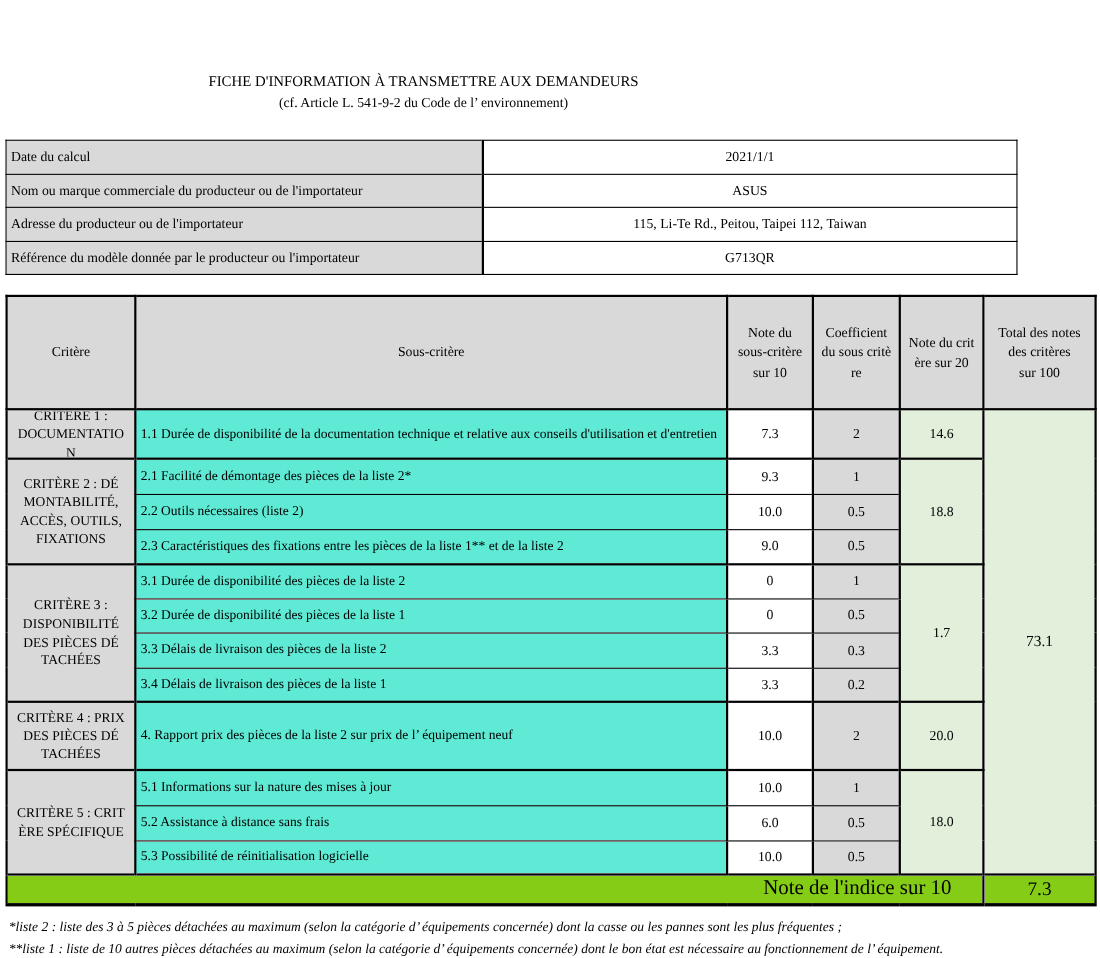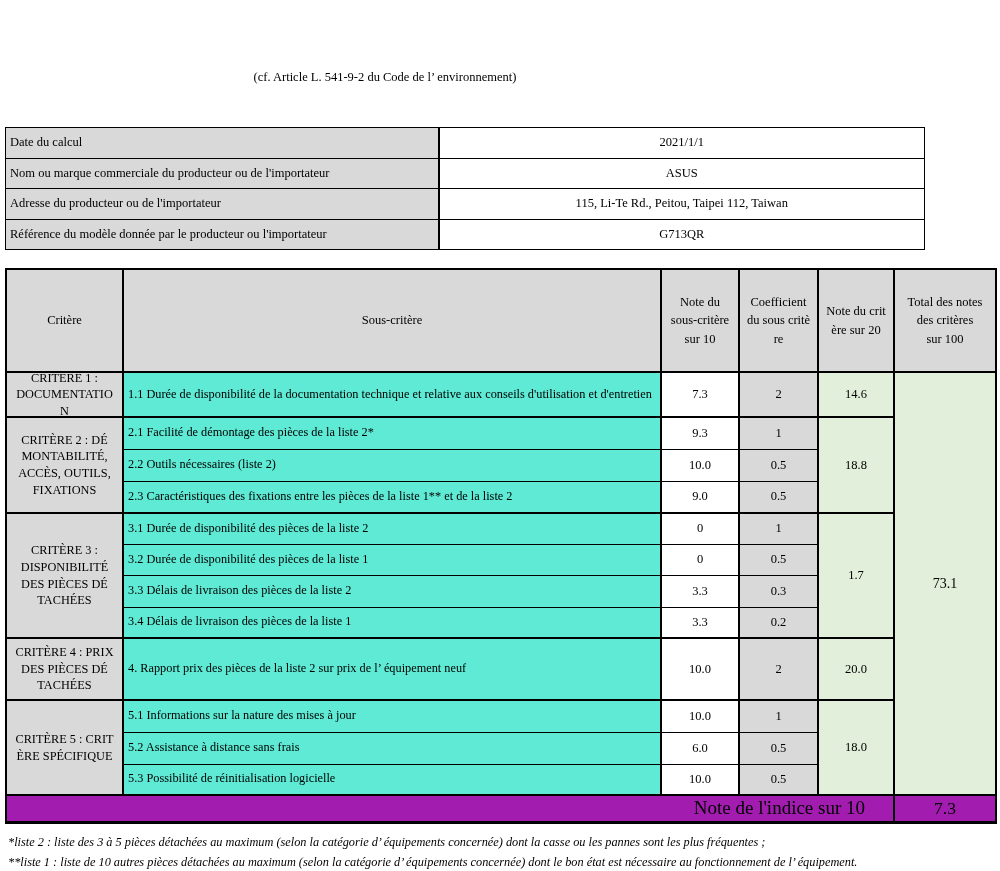--- a/index.html
+++ b/index.html
@@ -30,34 +30,35 @@
   .score-table tr.hdr>th{border-top-width:2px;border-bottom-width:2px;}
   .score-table th{background:#d9d9d9;font-weight:normal;font-size:12.5px;text-align:center;white-space:pre-line;line-height:1.45;}
   td.crit{background:#d9d9d9;text-align:center;font-size:12.3px;white-space:pre-line;line-height:1.35;vertical-align:middle;padding:0 2px;}
   td.crit .clip{height:41px;overflow:hidden;display:flex;align-items:center;justify-content:center;white-space:pre-line;}
   td.sub{background:#5eead4;text-align:left;font-size:12.3px;padding:1px 4px;line-height:1.3;vertical-align:middle;}
   td.n10{background:#fff;text-align:center;font-size:12.5px;}
   td.coef{background:#d9d9d9;text-align:center;font-size:12.5px;}
   td.n20{background:#e2efda;text-align:center;font-size:12.5px;}
   td.total{background:#e2efda;text-align:center;font-size:14px;}
   .h103{height:103px;}.h45{height:45px;}.h62{height:62px;border-radius:29px;}.h32{height:32px;}.h31{height:31px;}.h27{height:27px;}
-  tr.green-row td{background:#a21caf;border-top-width:2px;border-bottom-width:3px;}
+  tr.green-row td{background:#84cc16;border-top-width:2px;border-bottom-width:3px;}
   td.index-label{text-align:right;padding-right:28px;font-size:19px;}
   td.index-value{text-align:center;font-size:17.5px;}
 
   
   .footnotes{position:absolute;left:8px;top:832px;font-style:italic;font-size:12.3px;line-height:1.65;width:985px;}
 </style>
 </head>
 <body>
 
 <div class="page">
 
 
   <div class="subtitle">
+    <div class="subtitle-1">FICHE D'INFORMATION À TRANSMETTRE AUX DEMANDEURS</div>
     <div class="subtitle-2">(cf. Article L. 541-9-2 du Code de l’ environnement)</div>
   </div>
 
   <table class="info-table">
     <colgroup>
         <col style="width:433px">
         <col>
       </colgroup>
     <tbody>
         <tr>

